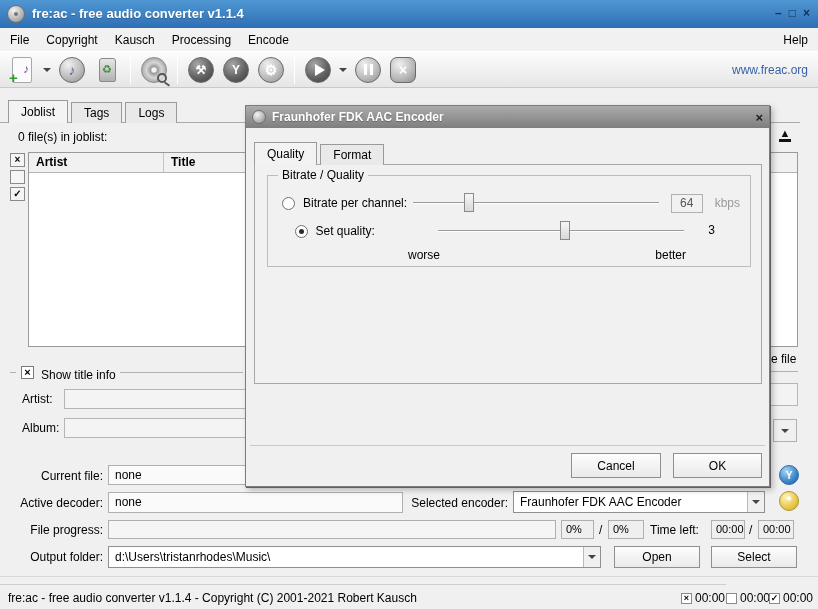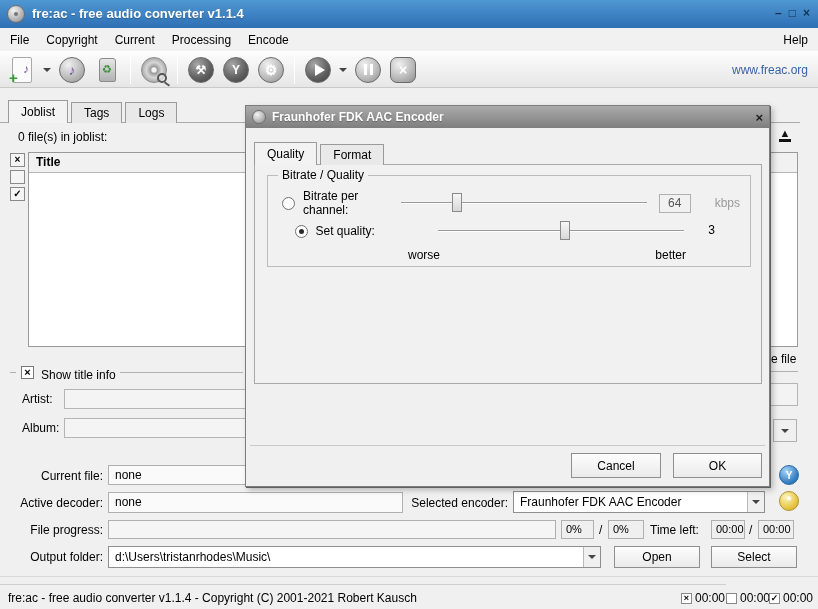--- a/index.html
+++ b/index.html
@@ -194,21 +194,21 @@
     border-radius:50%; background:#2b2b2b; }
   .qlabel { width:122px; }
   .slider { width:246px; height:20px; position:relative; flex:none; }
   .slider .track { position:absolute; left:0; right:0; top:9px; height:2px; background:#9a9a9a;
     border-bottom:1px solid #fff; }
   .slider .thumb { position:absolute; top:0; width:10px; height:19px;
     background:linear-gradient(#f7f7f7,#d8d8d8); border:1px solid #8a8a8a; }
   .qval { width:32px; height:19px; margin-left:12px; border:1px solid #b0b0b0; background:#f1f1f1;
     text-align:center; line-height:17px; color:#555; flex:none; }
   .qval.plain { border:none; background:none; color:#000; }
-  .qunit { margin-left:24px; color:#9a9a9a; }
+  .qunit { margin-left:12px; color:#9a9a9a; }
   #qrow3 .scale { display:flex; justify-content:space-between; width:278px; margin-left:126px; }
   #dlg-sep { position:absolute; left:4px; right:4px; top:339px; border-top:1px solid #c9c9c9; }
   .dbtn { position:absolute; top:347px; width:90px; height:25px; }
   #cancel-btn { left:325px; } #ok-btn { left:427px; width:89px; }
 </style>
 </head>
 <body>
 
 <div class="abs" id="titlebar">
   <div class="abs app-icon"></div>
@@ -216,21 +216,21 @@
   <div class="abs win-controls">
     <span>–</span>
     <span>□</span>
     <span>×</span>
   </div>
 </div>
 
 <div class="abs" id="menubar">
   <span class="mi">File</span>
   <span class="mi">Copyright</span>
-  <span class="mi">Current</span>
+  <span class="mi">Kausch</span>
   <span class="mi">Processing</span>
   <span class="mi">Encode</span>
   <span class="mi" id="menu-help">Help</span>
 </div>
 
 <div class="abs" id="toolbar">
   <div class="tbtn">
     <div class="doc-icon">
       <span class="note">♪</span>
       <span class="plus">+</span>
@@ -289,20 +289,21 @@
 </div>
 
 <div class="abs" id="joblist-count">0 file(s) in joblist:</div>
 
 <div class="abs mini-btn" style="top:153px;">×</div>
 <div class="abs mini-btn" style="top:170px;"></div>
 <div class="abs mini-btn" style="top:187px;">✓</div>
 
 <div class="abs" id="table">
   <div class="thead">
+    <div class="th c1">Artist</div>
     <div class="th c2">Title</div>
   </div>
 </div>
 
 <div class="abs" id="eject-btn">
   <div class="tri">▲</div>
   <div class="bar"></div>
 </div>
 
 <div class="abs" id="frag-label">e file</div>

